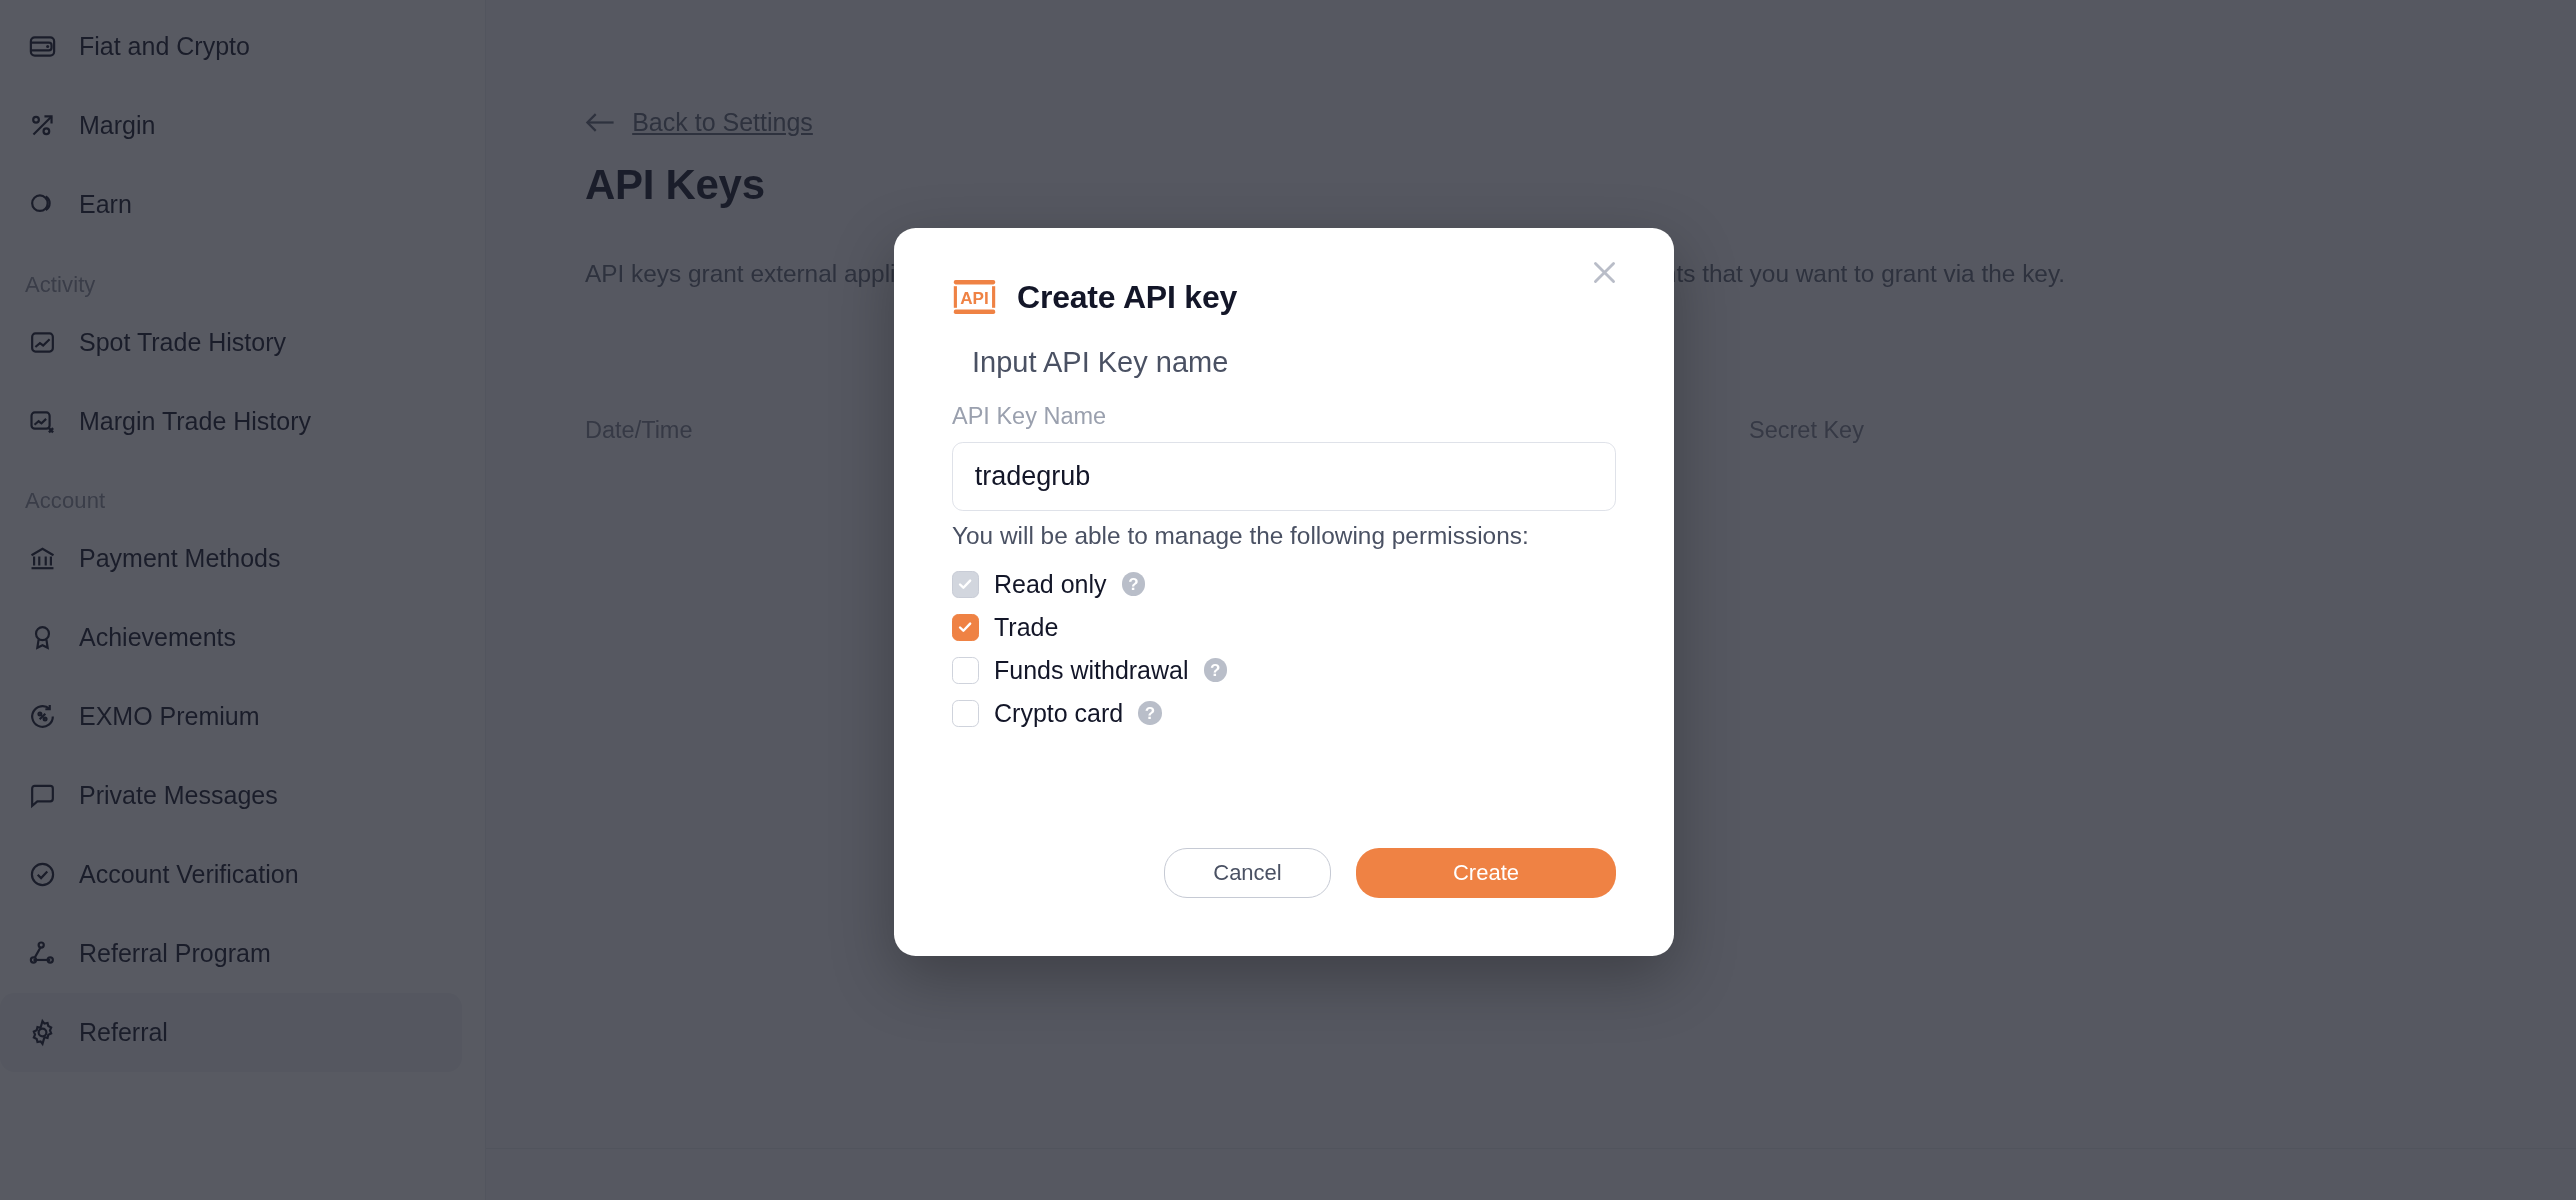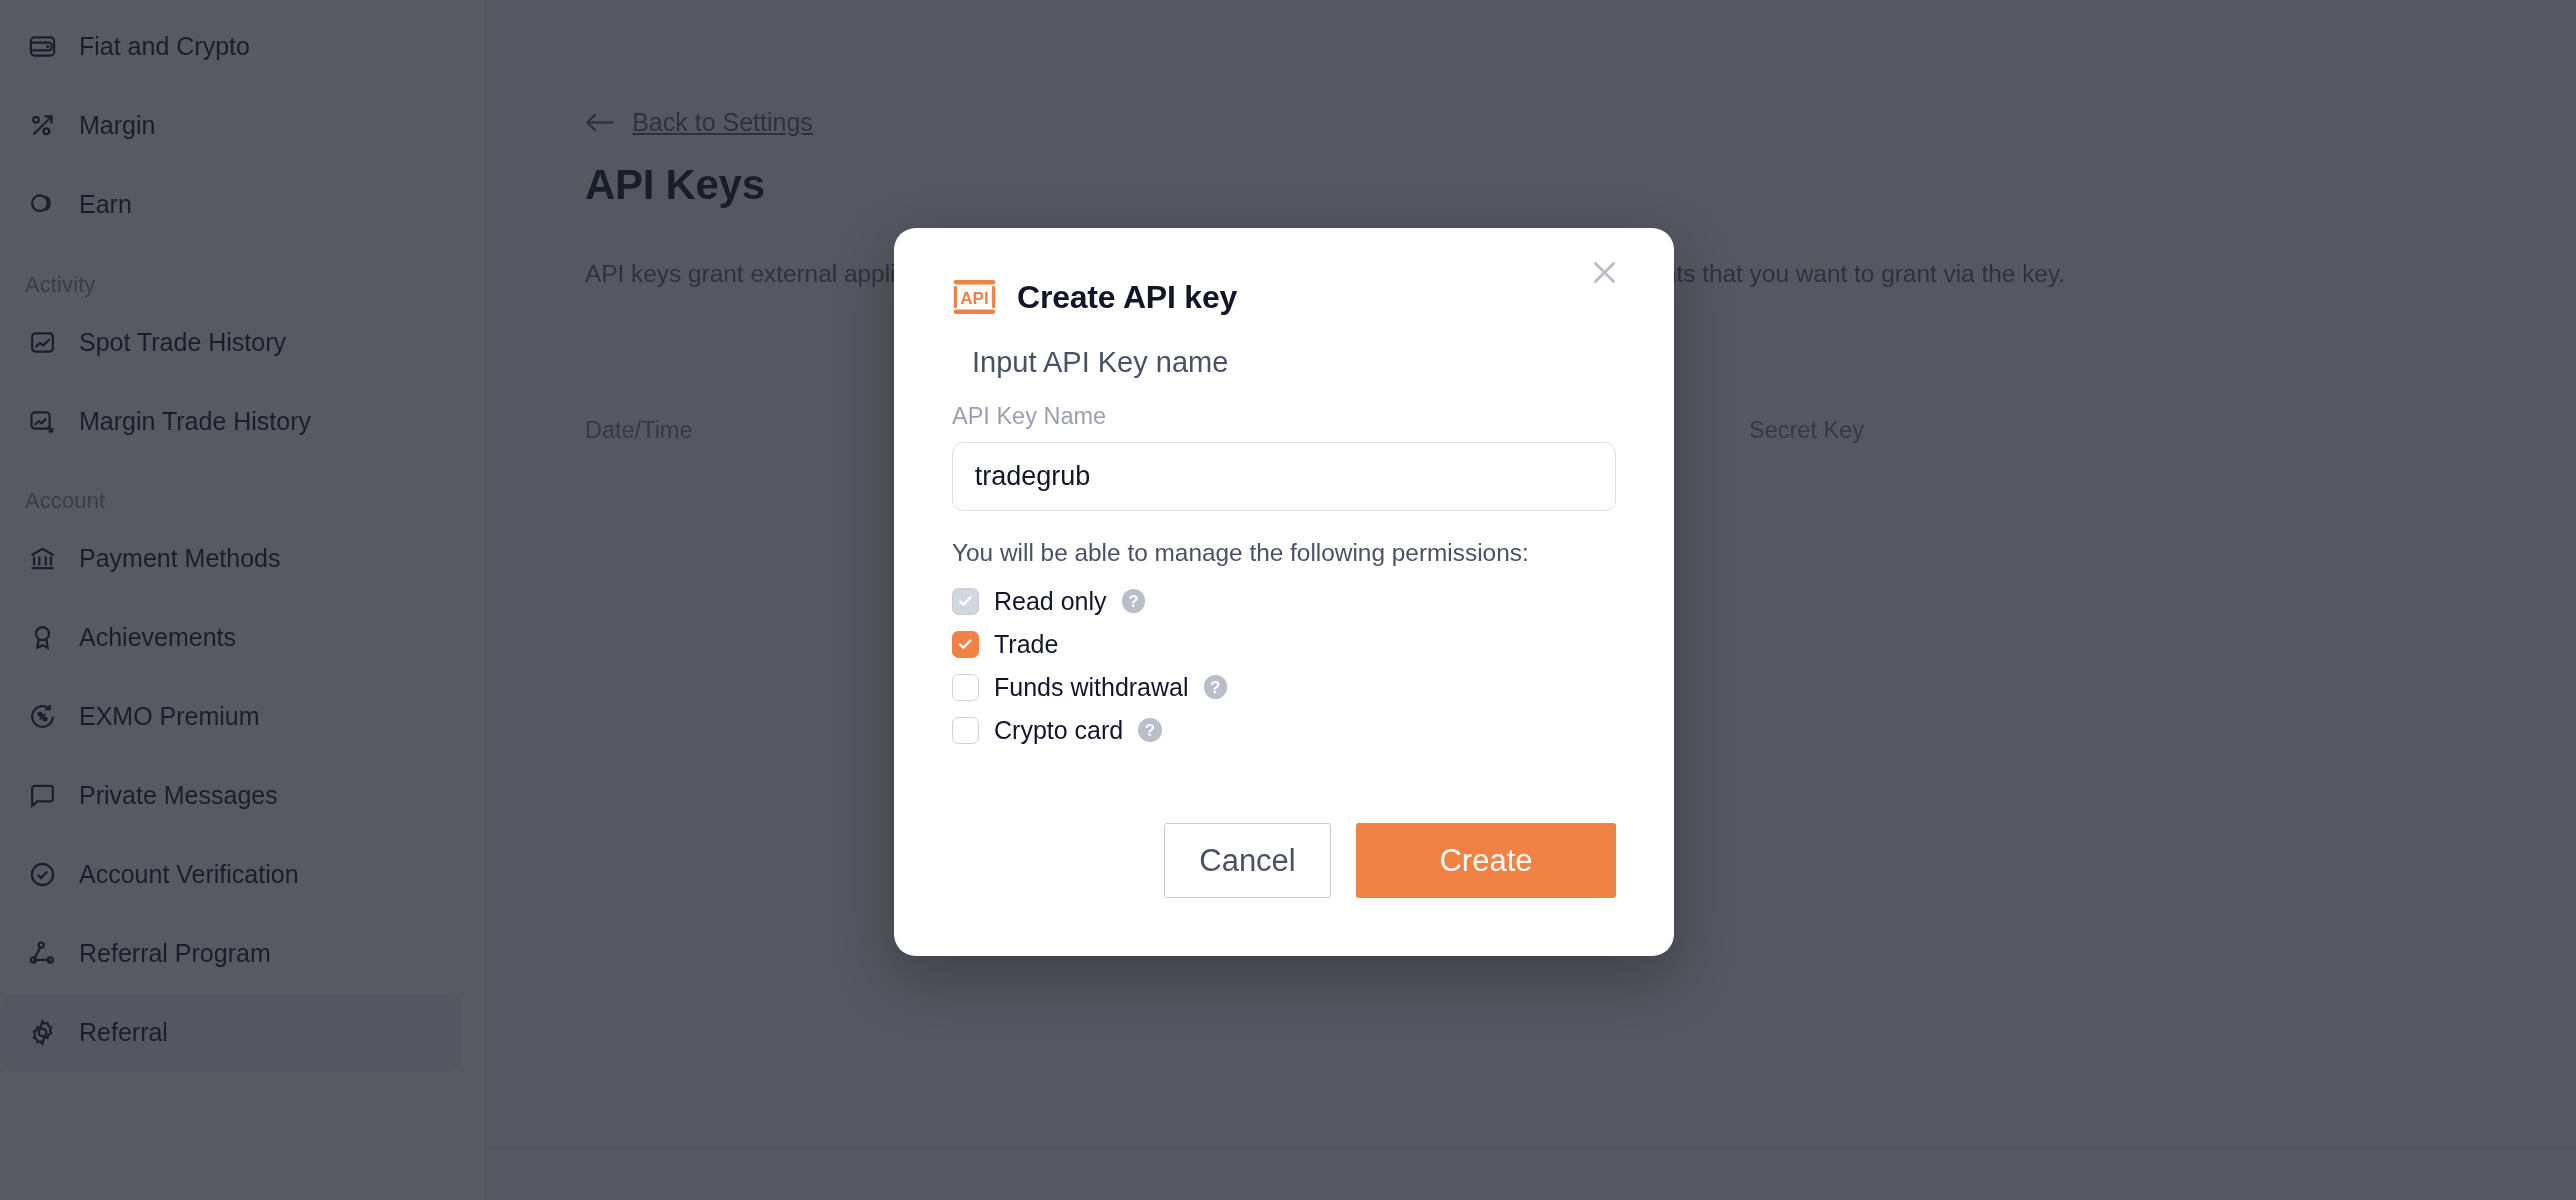--- a/index.html
+++ b/index.html
@@ -204,21 +204,21 @@
     border: 0.9px solid #dfe2e9;
     border-radius: 10.8px;
     padding: 0 21.7px;
     font-size: 27px;
     color: #131628;
     font-family: "Liberation Sans", sans-serif;
     background: #ffffff;
     outline: none;
   }
   .perm-intro {
-    margin-top: 28px;
+    margin-top: 11px;
     font-size: 24.4px;
     color: #4a5163;
   }
   .perm-list { margin-top: 12.6px; }
   .perm-row {
     display: flex;
     align-items: center;
     gap: 15px;
     height: 43px;
   }
@@ -264,23 +264,23 @@
   .modal-actions {
     position: absolute;
     left: 58px;
     right: 58px;
     bottom: 58px;
     display: flex;
     justify-content: flex-end;
     gap: 25px;
   }
   .btn {
-    height: 75px;
-    border-radius: 3px;
-    font-size: 31px;
+    height: 50px;
+    border-radius: 23px;
+    font-size: 22px;
     font-family: "Liberation Sans", sans-serif;
     display: flex;
     align-items: center;
     justify-content: center;
     border: none;
   }
   .btn-cancel {
     width: 167px;
     background: #ffffff;
     border: 1.8px solid #c6cad4;

